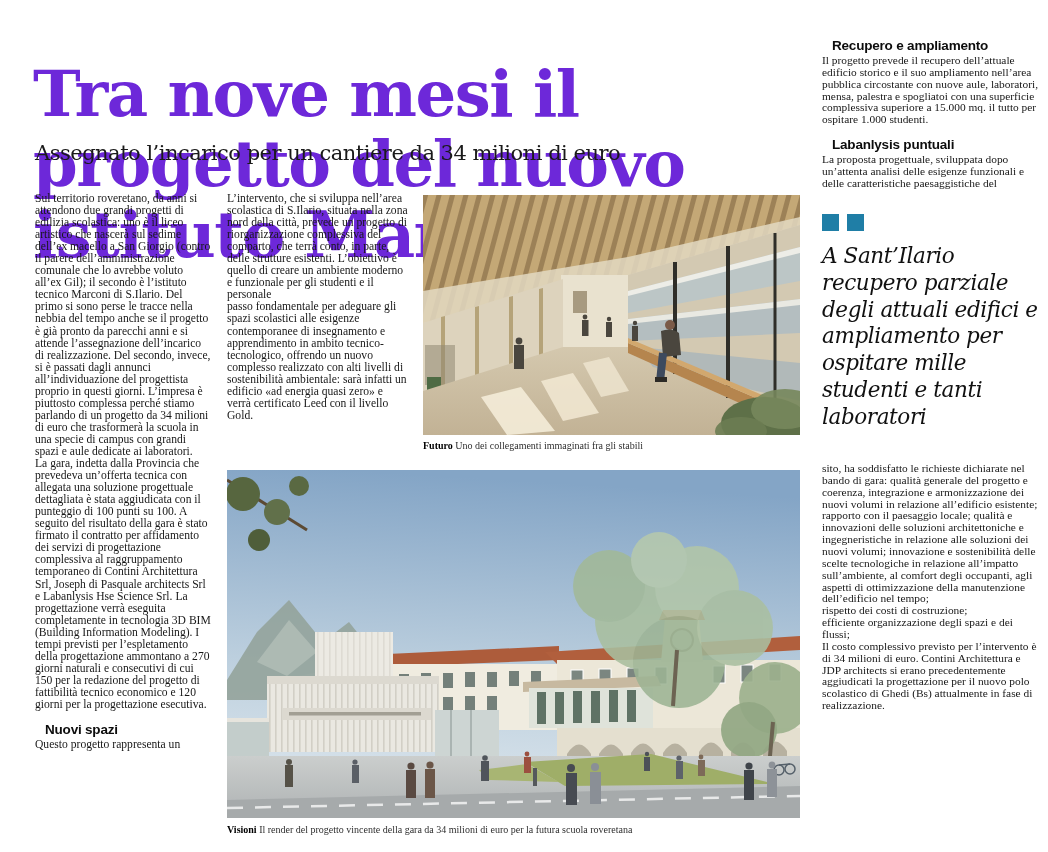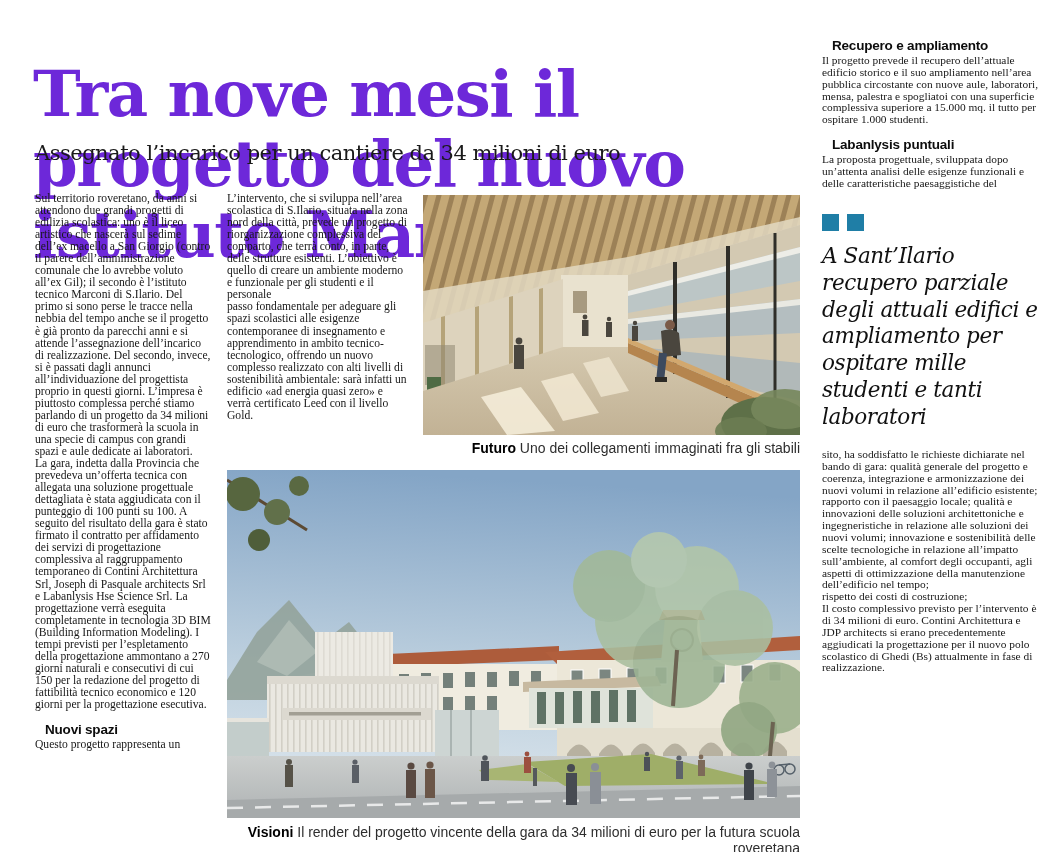--- a/index.html
+++ b/index.html
@@ -22,34 +22,34 @@
   .bodycol{position:absolute;font-size:11.6px;line-height:1.04;color:#171717;}
   .bodycol p{margin:0;}
   .col1{left:35px;top:193px;width:177px;}
   .col2{left:227px;top:193px;width:182px;}
   .rightcol{left:822px;top:27px;width:219px;font-size:11.4px;}
   .subhead-sans{
     font-family:"Liberation Sans",sans-serif;font-weight:bold;
     font-size:13.5px;letter-spacing:-0.2px;color:#0d0d0d;
     margin-top:12px;margin-bottom:2px;padding-left:10px;
   }
-  .quote-block{margin-top:24px;margin-bottom:18px;}
+  .quote-block{margin-top:24px;margin-bottom:32px;}
   .quote-squares{display:flex;gap:8px;margin-bottom:12px;}
   .quote-square{width:17px;height:17px;background:#1f7ea6;}
   .pullquote{
     font-family:"DejaVu Serif",serif;font-style:italic;
     font-size:21.5px;line-height:1.25;letter-spacing:-0.4px;color:#101010;
   }
   .photo{position:absolute;overflow:hidden;}
   .photo svg{display:block;width:100%;height:100%;}
   .photo1{left:423px;top:195px;width:377px;height:240px;}
   .photo2{left:227px;top:470px;width:573px;height:348px;}
   .caption{
-    position:absolute;font-family:Liberation Sans, sans-serif;
-    font-size:14px;color:#2e2e2e;text-align:right;
+    position:absolute;font-family:Liberation Serif, serif;
+    font-size:10px;color:#2e2e2e;text-align:left;
   }
   .caption .lead{font-weight:bold;color:#000;}
   .caption1{left:423px;top:440px;width:377px;}
   .caption2{left:227px;top:824px;width:573px;}
 </style>
 </head>
 <body>
 
 <h1 class="headline">Tra nove mesi il progetto del nuovo istituto Marconi</h1>
 <div class="subheadline">Assegnato l’incarico per un cantiere da 34 milioni di euro</div>
@@ -340,14 +340,15 @@
   <p>La proposta progettuale, sviluppata dopo un’attenta analisi delle esigenze funzionali e delle caratteristiche paesaggistiche del</p>
   <div class="quote-block">
     <div class="quote-squares">
       <div class="quote-square" style="background: rgb(31, 126, 166);"></div>
       <div class="quote-square" style="background: rgb(31, 126, 166);"></div>
     </div>
     <div class="pullquote">A Sant’Ilario recupero parziale degli attuali edifici e ampliamento per ospitare mille studenti e tanti laboratori</div>
   </div>
   <p>sito, ha soddisfatto le richieste dichiarate nel bando di gara: qualità generale del progetto e coerenza, integrazione e armonizzazione dei nuovi volumi in relazione all’edificio esistente; rapporto con il paesaggio locale; qualità e innovazioni delle soluzioni architettoniche e ingegneristiche in relazione alle soluzioni dei nuovi volumi; innovazione e sostenibilità delle scelte tecnologiche in relazione all’impatto sull’ambiente, al comfort degli occupanti, agli aspetti di ottimizzazione della manutenzione dell’edificio nel tempo;</p>
   <p>rispetto dei costi di costruzione;</p>
+  <p>efficiente organizzazione degli spazi e dei flussi;</p>
   <p>Il costo complessivo previsto per l’intervento è di 34 milioni di euro. Contini Architettura e JDP architects si erano precedentemente aggiudicati la progettazione per il nuovo polo scolastico di Ghedi (Bs) attualmente in fase di realizzazione.</p>
 </div>
 
 </body></html>

